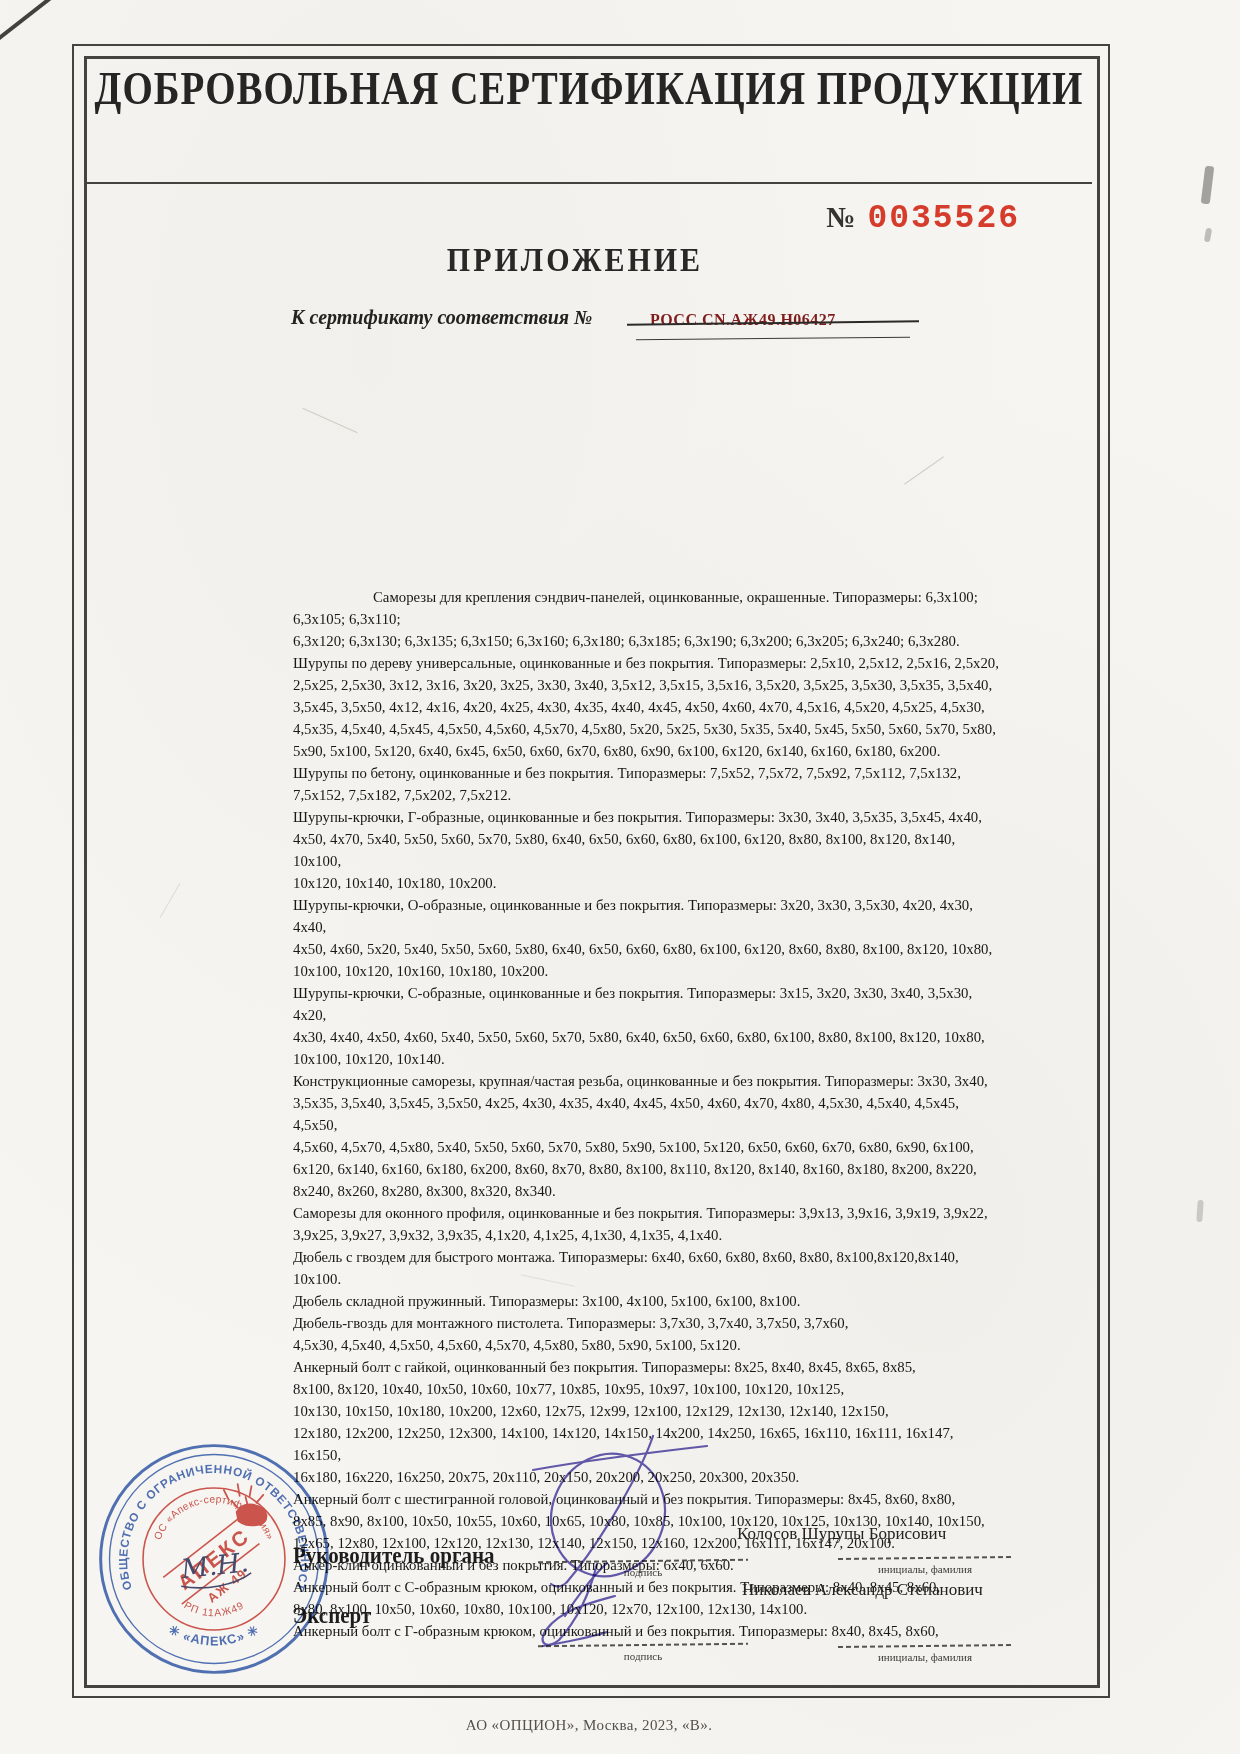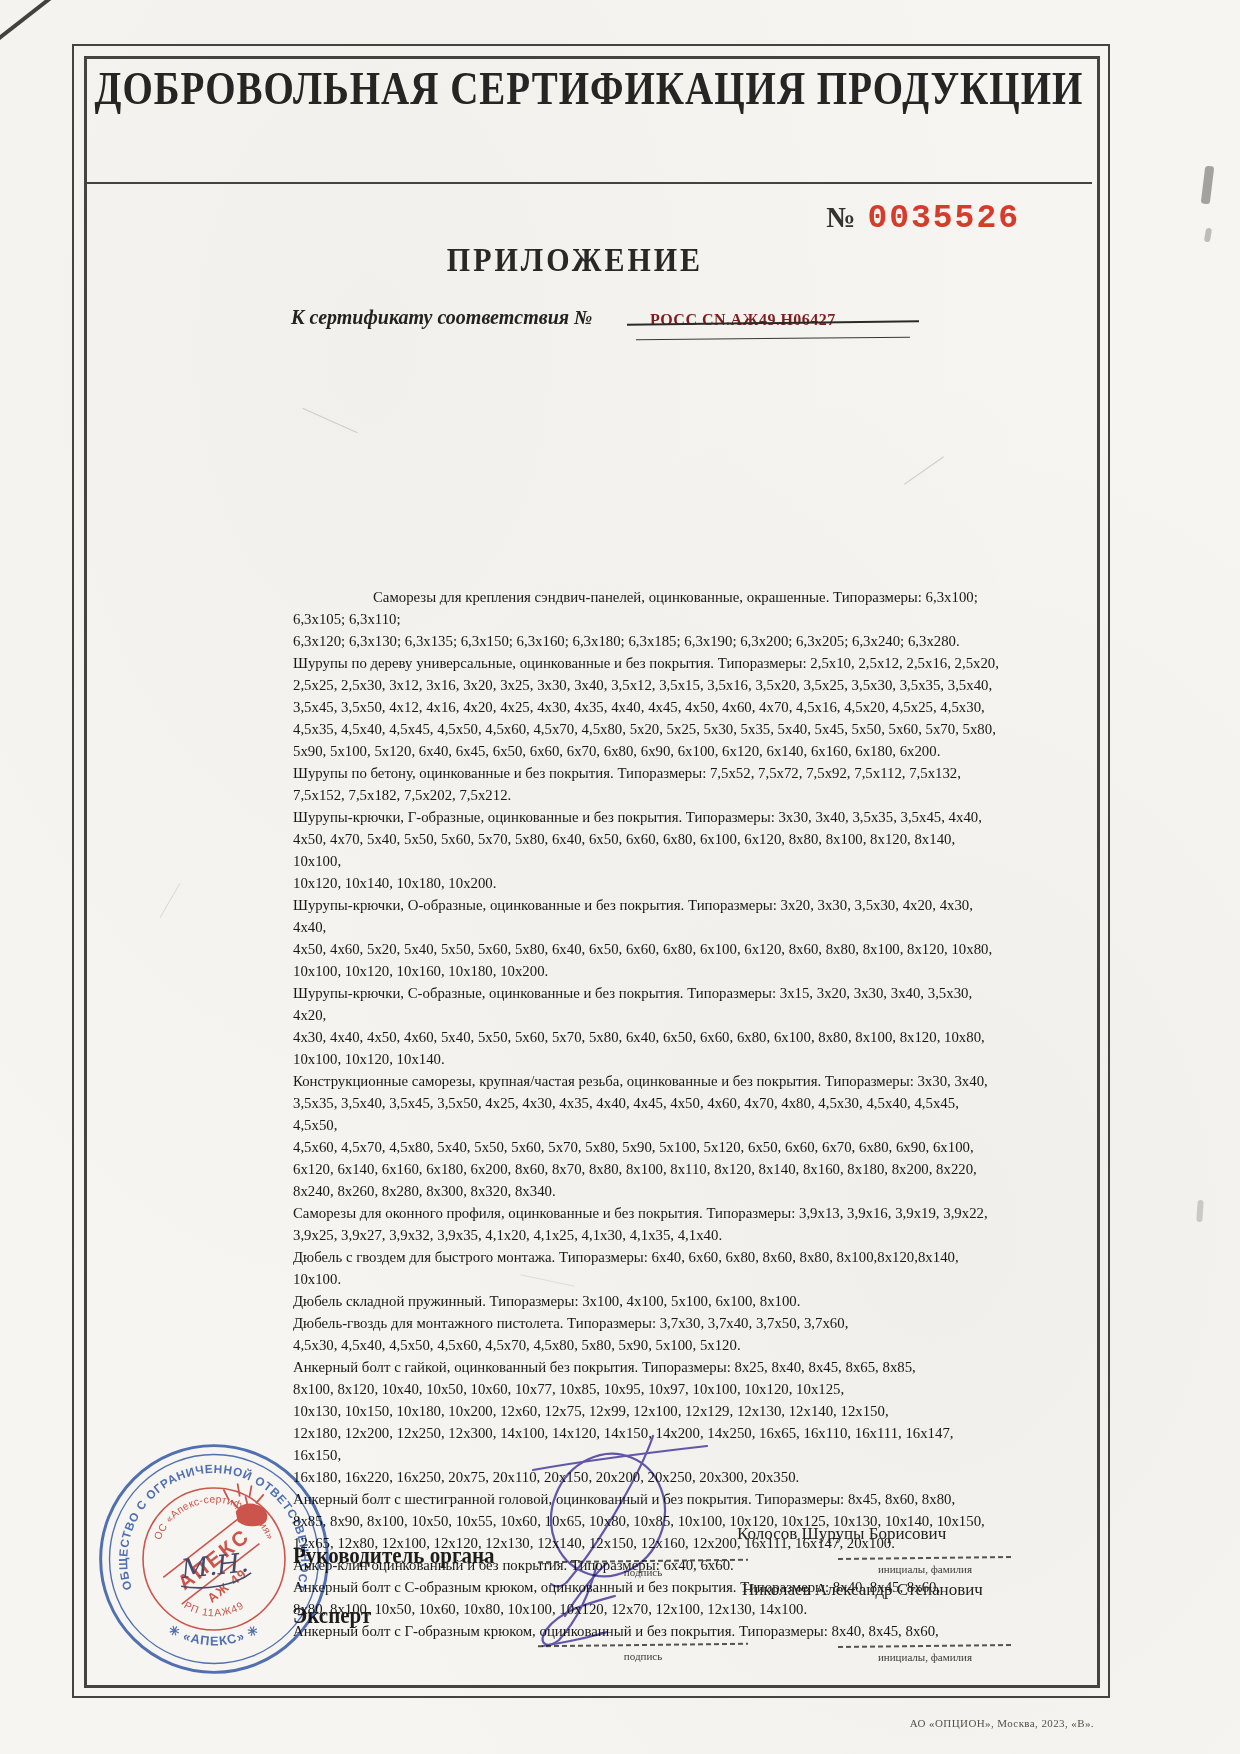--- a/index.html
+++ b/index.html
@@ -74,22 +74,22 @@
   .cap-podpis-1{left:538px;top:1566px;width:210px;}
   .cap-init-1{left:838px;top:1563px;width:174px;}
   .cap-podpis-2{left:538px;top:1650px;width:210px;}
   .cap-init-2{left:838px;top:1651px;width:174px;}
   
   .stamp{position:absolute;left:76px;top:1421px;width:276px;height:276px;
     opacity:.92;mix-blend-mode:multiply;}
   .ink{position:absolute;mix-blend-mode:multiply;}
   .sig1{left:505px;top:1430px;width:210px;height:160px;}
   .sig2{left:515px;top:1558px;width:140px;height:95px;}
-  .print-footer{position:absolute;left:84px;top:1717px;width:1010px;text-align:right;
-    font-size:11px;letter-spacing:.4px;color:#535149;}
+  .print-footer{position:absolute;left:84px;top:1717px;width:1010px;text-align:center;
+    font-size:15px;letter-spacing:.4px;color:#535149;}
 </style>
 </head>
 <body>
 
 <div class="page">
 
   <div class="corner-mark"></div>
   <div class="smudge s1"></div>
   <div class="smudge s2"></div>
   <div class="smudge s3"></div>

